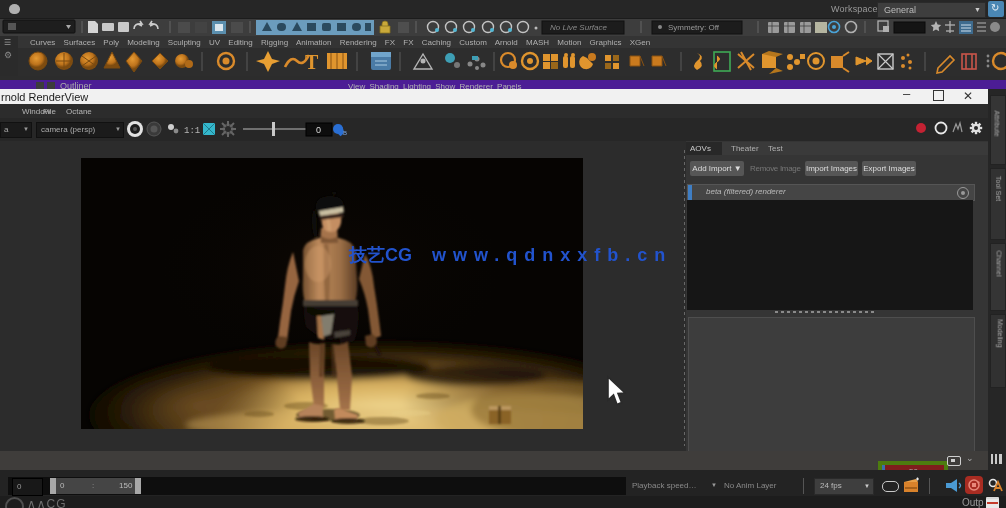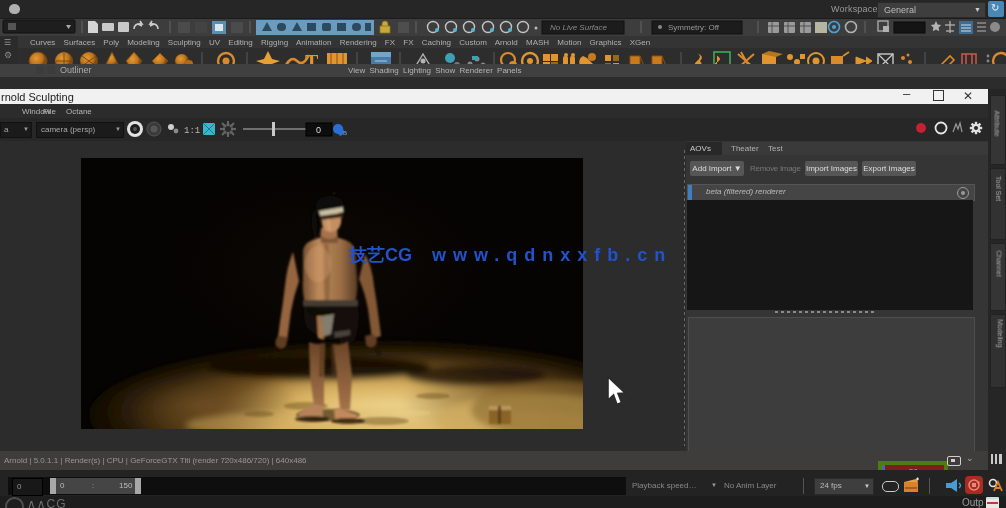--- a/index.html
+++ b/index.html
@@ -262,29 +262,29 @@
         <line x1="972" y1="6" x2="972" y2="21"></line>
       </g>
   <circle cx="1001" cy="13" r="8" fill="none" stroke="#d98a2b" stroke-width="2.4"></circle>
       <g fill="#888">
         <circle cx="988" cy="8" r="1.4"></circle>
         <circle cx="988" cy="13" r="1.4"></circle>
         <circle cx="988" cy="18" r="1.4"></circle>
       </g>
 </svg>
 
-<div class="abs" style="left:0;top:64px;width:1006px;height:13px;background:#404040">
+<div class="abs" style="left:0;top:80px;width:1006px;height:13px;background:#4c1d95">
   <span class="abs" style="left:36px;top:2px;width:8px;height:8px;background:#3c3c3c"></span>
   <span class="abs" style="left:47px;top:2px;width:8px;height:8px;background:#3c3c3c"></span>
   <span class="abs blur7" style="left:60px;top:1px;font-size:9px;color:#aaa">Outliner</span>
   <span class="abs blur7" style="left:348px;top:2px;font-size:8px;color:#b4b4b4;word-spacing:2px;white-space:nowrap">View Shading Lighting Show Renderer Panels</span>
 </div>
 
 <div class="abs" style="left:0;top:89px;width:988px;height:15px;background:#f1f1f1">
-  <span class="abs blur" style="left:1px;top:2px;font-size:11px;color:#1b1b1b">rnold Sculpting</span>
+  <span class="abs blur" style="left:1px;top:2px;font-size:11px;color:#1b1b1b">rnold RenderView</span>
   <span class="abs" style="left:903px;top:-3px;font-size:13px;color:#333">–</span>
   <span class="abs" style="left:933px;top:1px;width:9px;height:9px;border:1.3px solid #333"></span>
   <span class="abs" style="left:963px;top:0px;font-size:12px;color:#333">✕</span>
 </div>
 
 <div class="abs" style="left:0;top:104px;width:988px;height:14px;background:#2c2c2c">
   <span class="abs blur7" style="left:22px;top:3px;font-size:8px;color:#b5b5b5">Window</span>
   <span class="abs blur7" style="left:43px;top:3px;font-size:8px;color:#b5b5b5">File</span>
   <span class="abs blur7" style="left:66px;top:3px;font-size:8px;color:#b5b5b5">Octane</span>
 </div>
@@ -494,21 +494,20 @@
   <div class="abs" style="left:688px;top:317px;width:285px;height:134px;background:#3d3d3d;border:1px solid #4e4e4e"></div>
 </div>
 
 <div class="abs blur" style="left:349px;top:243px;font-size:18px;color:#2253cd;font-weight:bold;white-space:nowrap">技艺CG<span style="letter-spacing:7px;margin-left:20px;font-weight:bold">www.qdnxxfb.cn</span></div>
 
 <svg class="abs" style="left:604px;top:374px" width="28" height="36" viewBox="0 0 28 36">
   <path d="M4,3 L4,26 L9.5,21 L13,30.5 L17.5,28.5 L14,19.5 L21,19 Z" fill="#fdfdfd" stroke="#2a2a2a" stroke-width="1.6"></path>
 </svg>
 
 <div class="abs" style="left:0;top:451px;width:988px;height:19px;background:#3f3d3b">
-  <span class="abs blur7" style="left:4px;top:5px;font-size:8px;color:#9a9790;white-space:nowrap">Arnold | 5.0.1.1 | Render(s) | CPU | GeForceGTX Titi (render 720x486/720) | 640x486</span>
   <span class="abs" style="left:878px;top:10px;width:62px;height:13px;background:#7f1d1d;border:4px solid #4d7c0f">
      <span class="abs" style="left:0;top:0;width:3px;height:13px;background:#3a6fae"></span>
      <span class="abs blur7" style="left:27px;top:2px;font-size:8px;color:#b0b0b0">50</span>
       </span>
   <span class="abs" style="left:947px;top:5px;width:12px;height:8px;border:1.4px solid #cfcfcf;border-radius:2px"></span>
       <span class="abs" style="left:951px;top:8px;width:4px;height:3px;background:#cfcfcf"></span>
   <span class="abs" style="left:966px;top:2px;font-size:9px;color:#aaa">⌄</span>
 </div>
 
 <div class="abs" style="left:0;top:470px;width:1006px;height:26px;background:#232323"></div>

